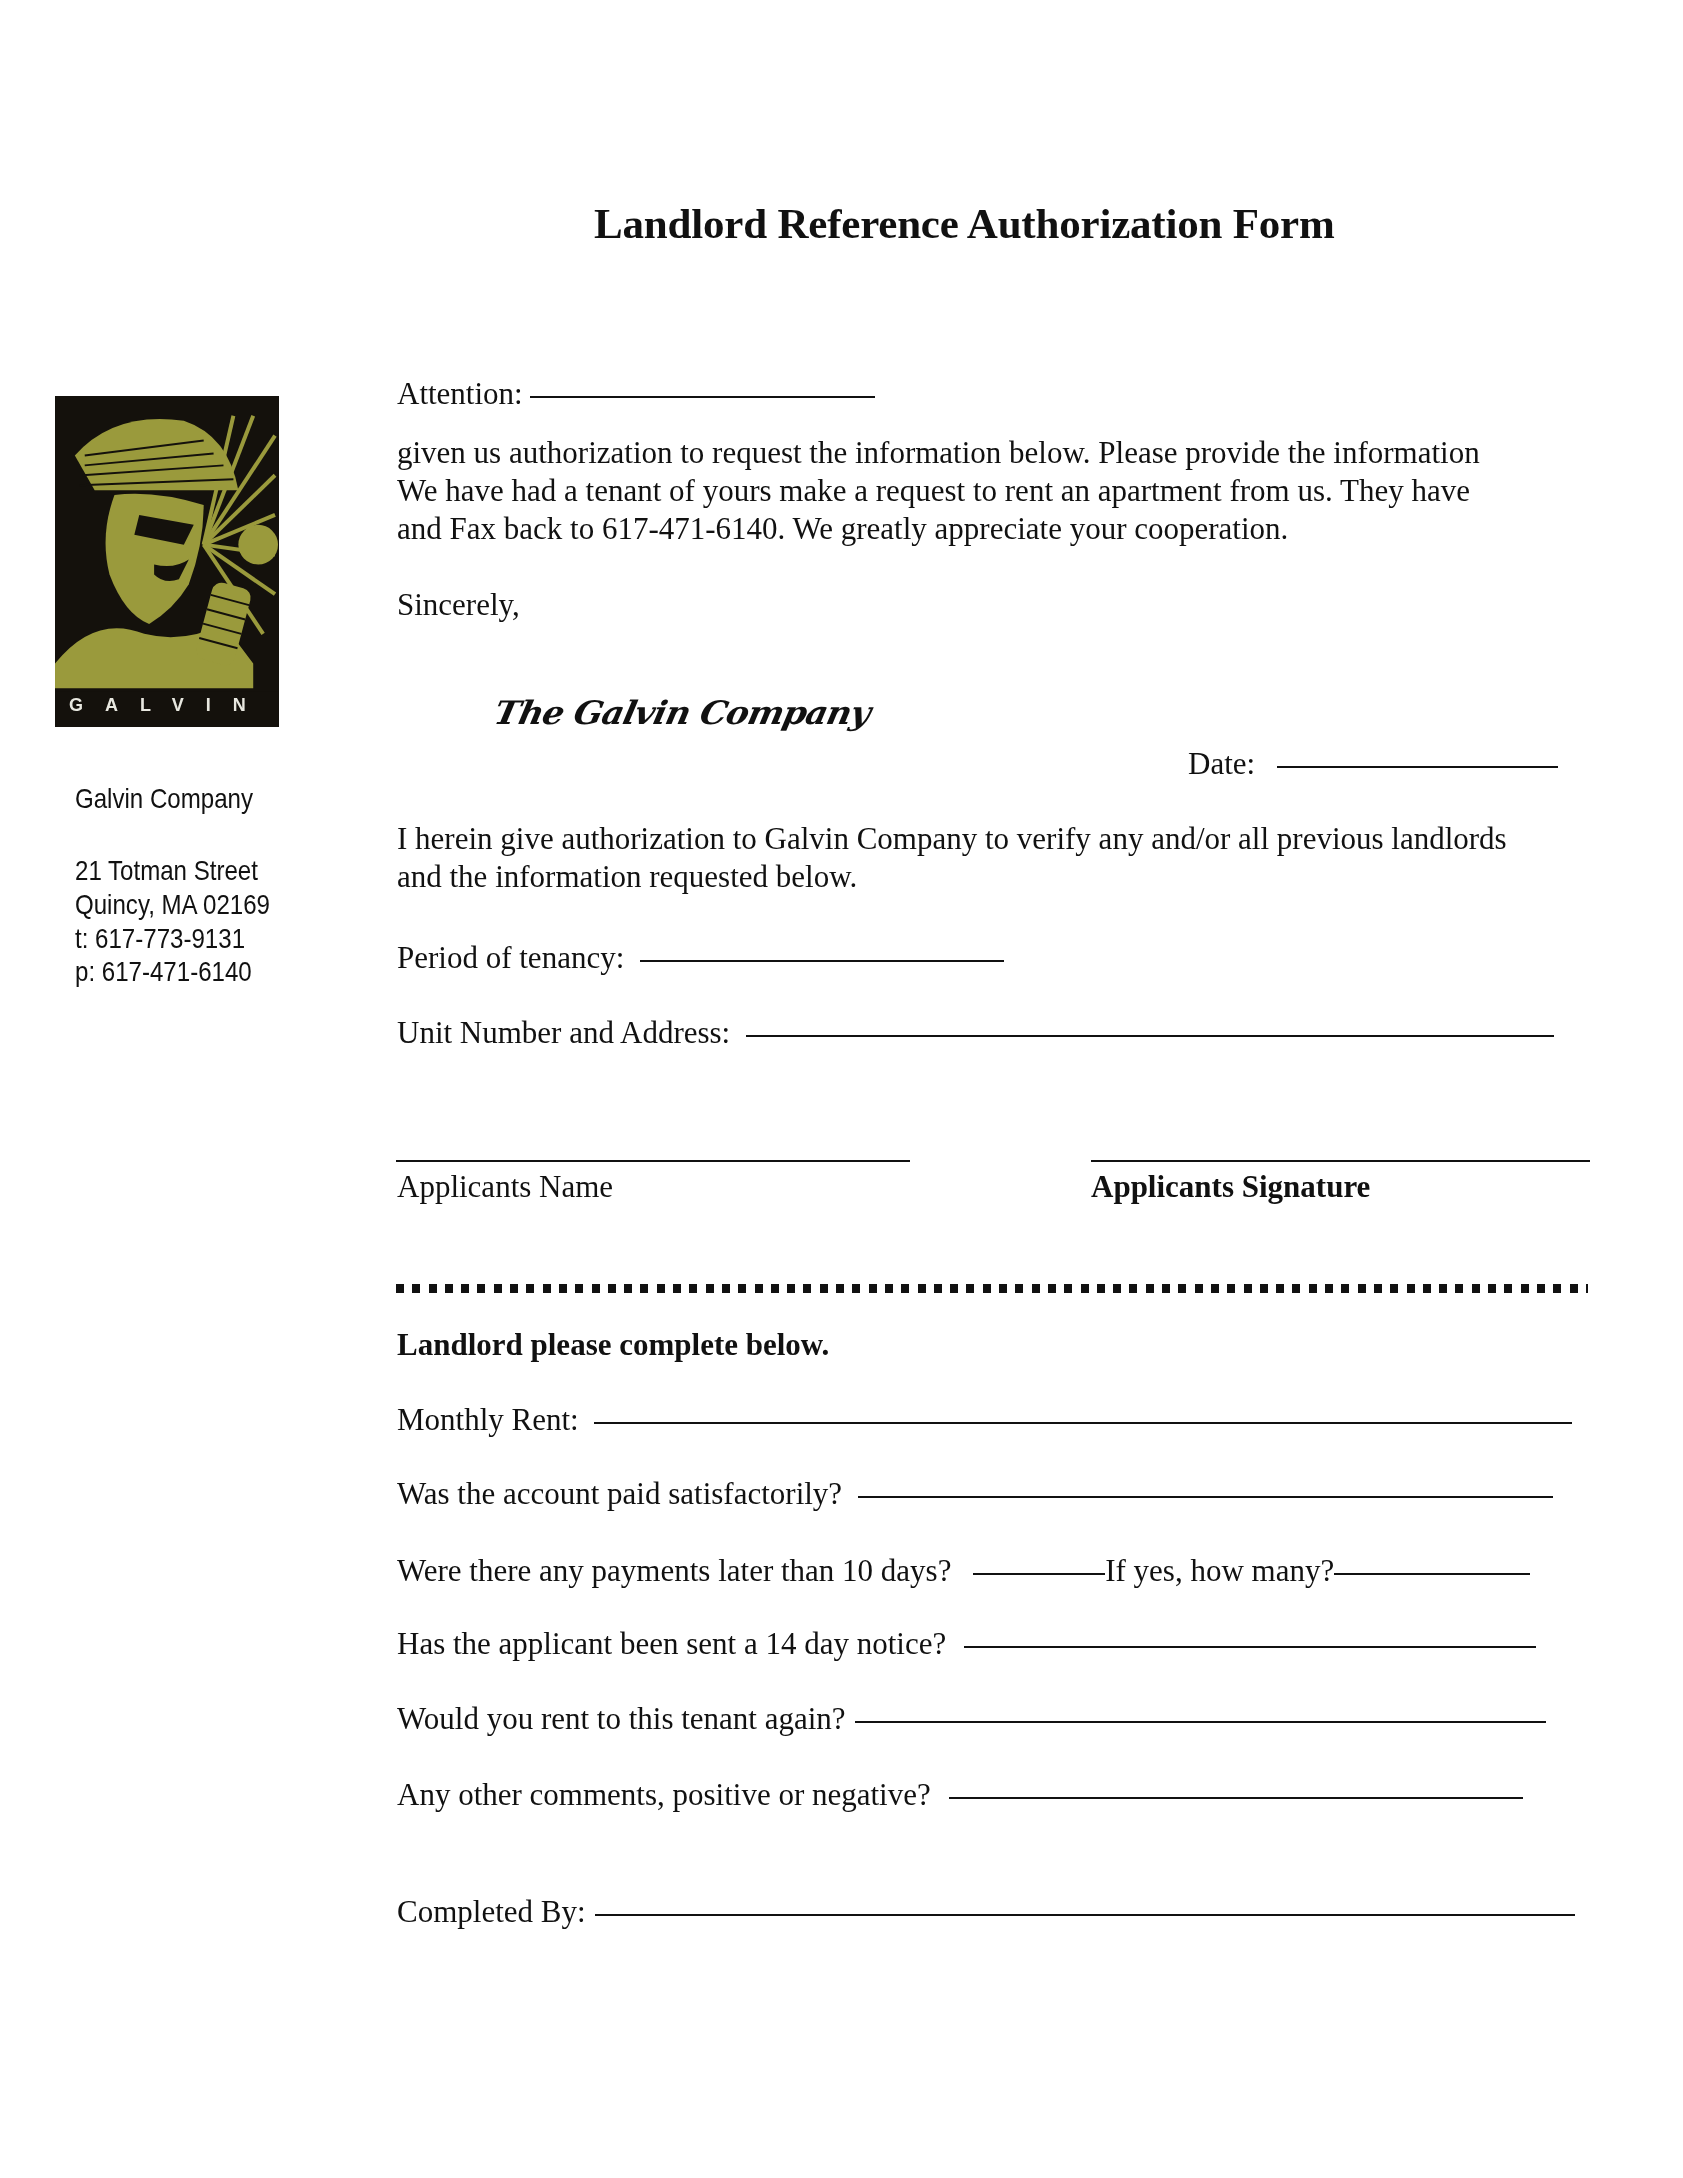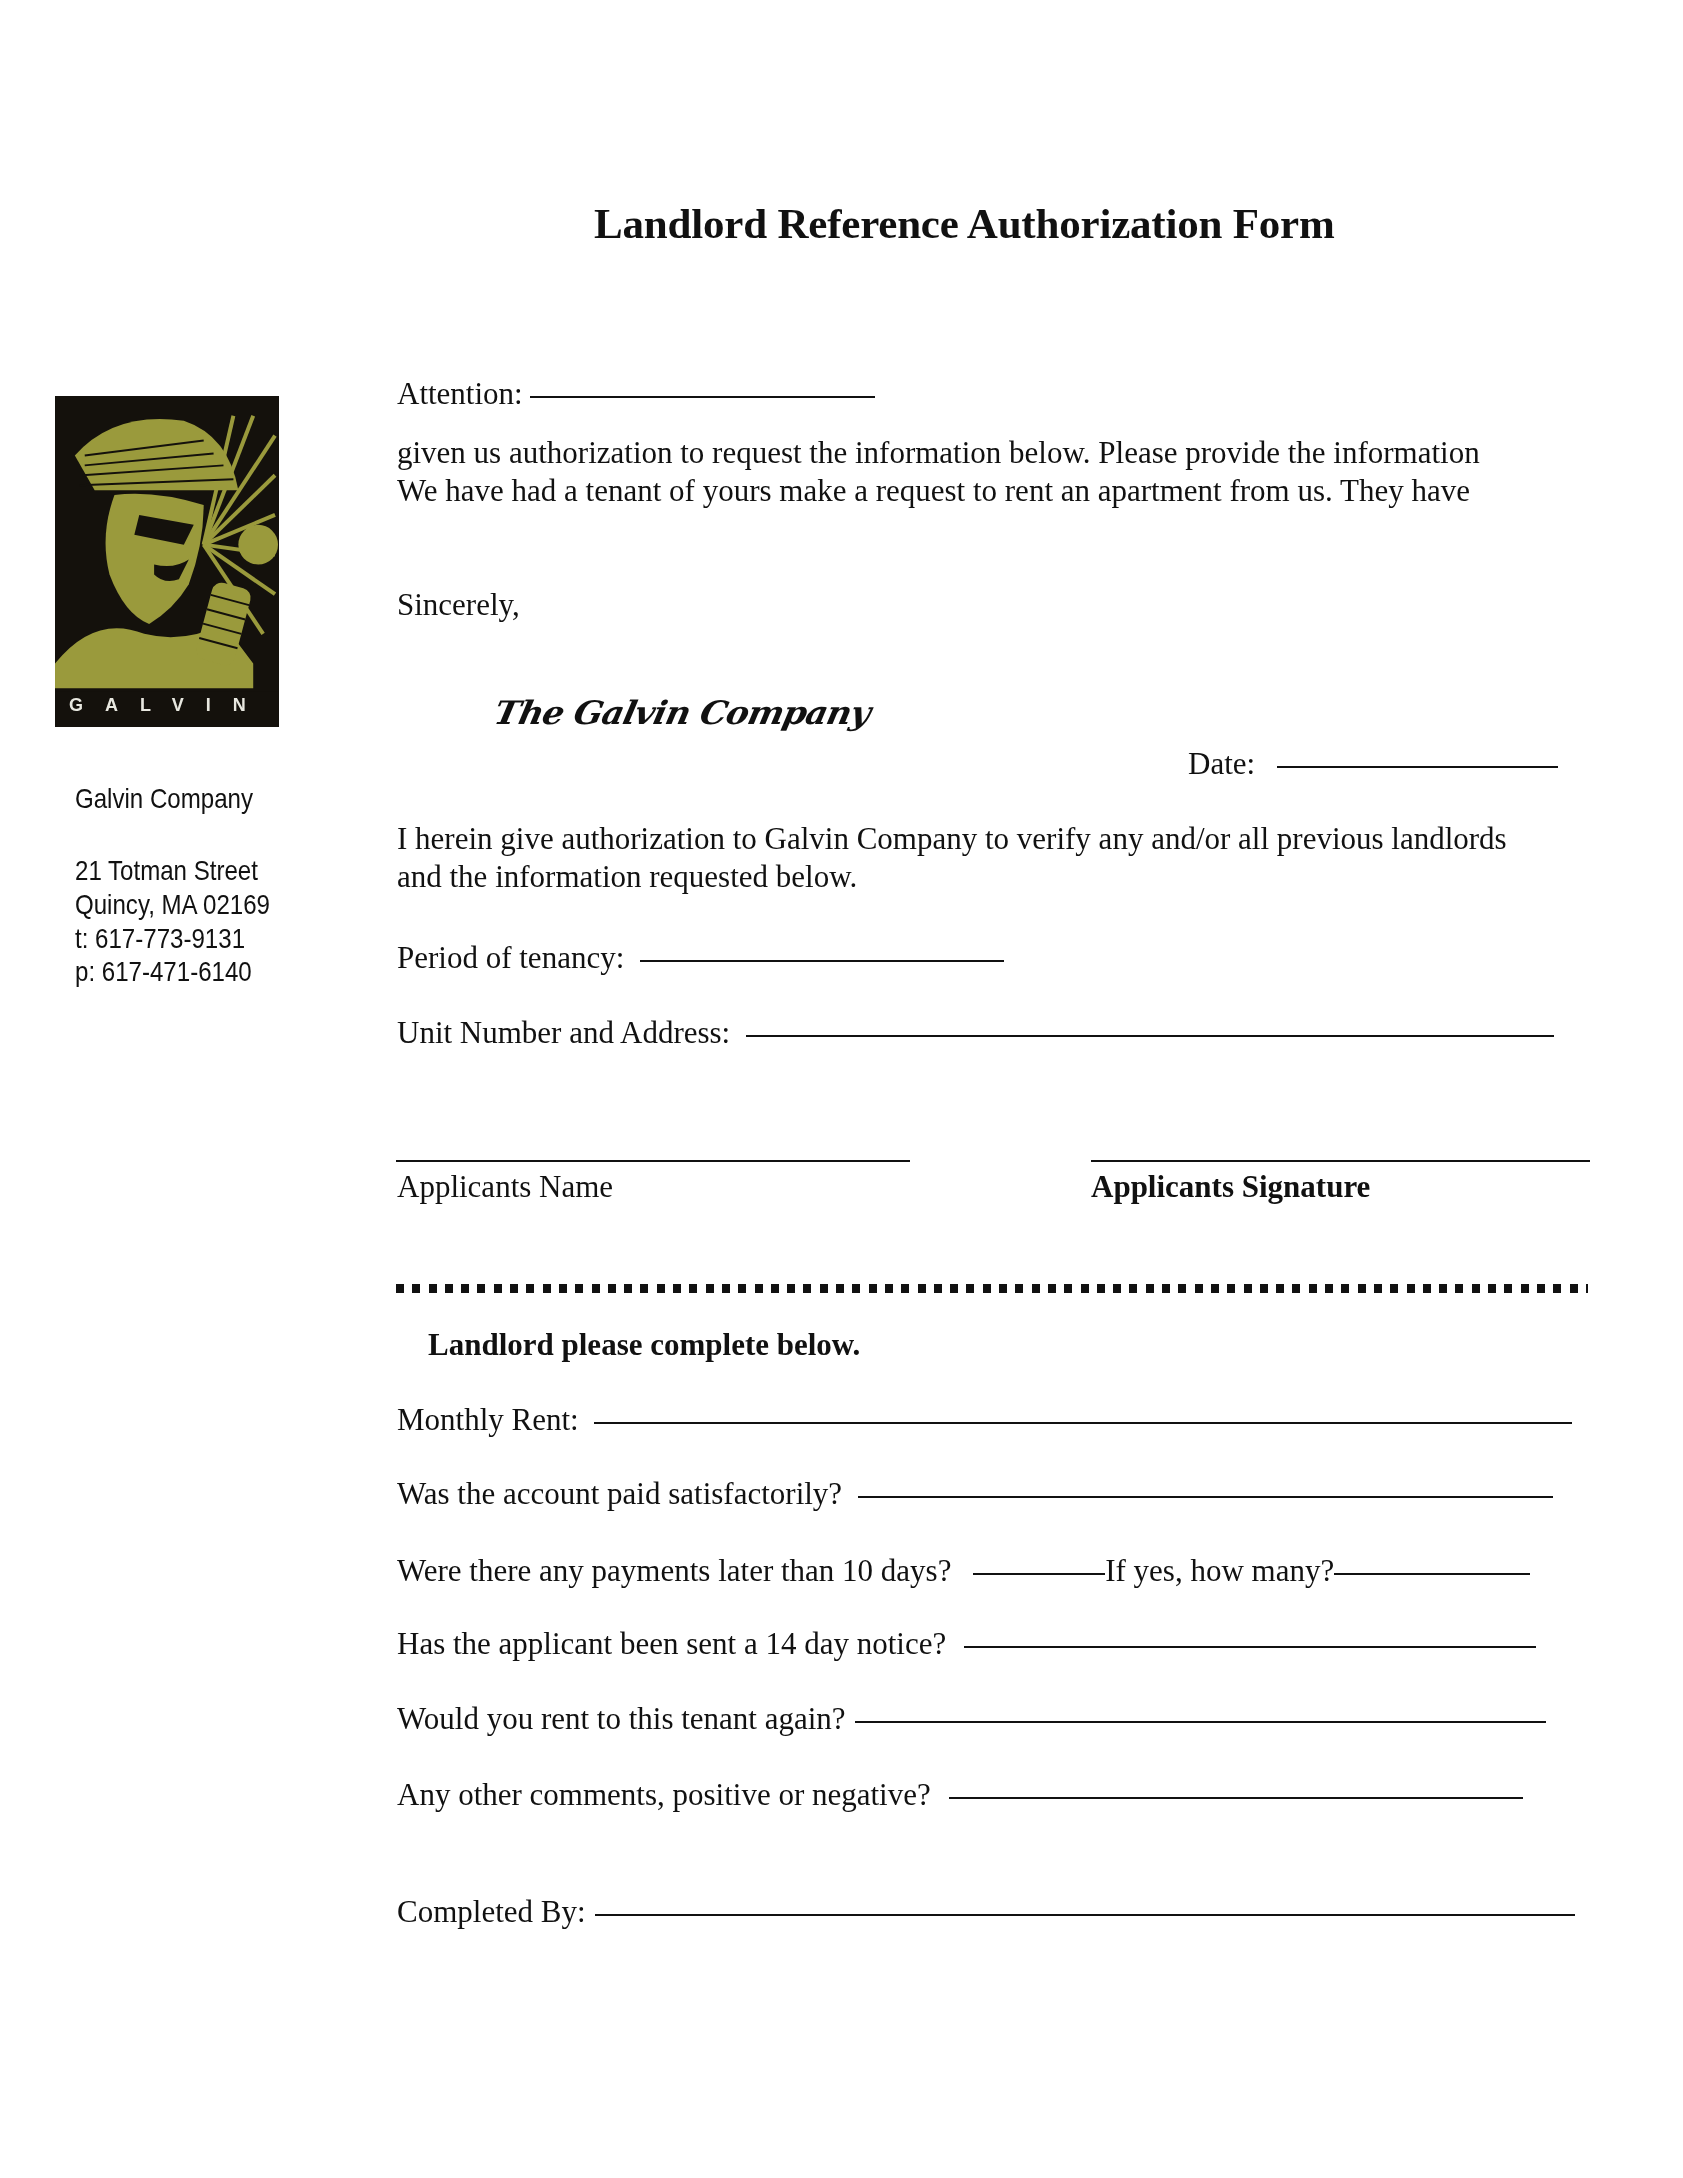--- a/index.html
+++ b/index.html
@@ -67,20 +67,21 @@
 <div class="abs sans sidebar-text" style="left:75px; top:955px;">p: 617-471-6140</div>
 
 <div class="row serif" style="top:374px;">
   <span>Attention:</span>
   <span class="field" style="width:345px; height:30px;"><span class="fill"></span></span>
 </div>
 
 <div class="abs serif body-text" style="left:397px; top:434px;">
   <div>given us authorization to request the information below.  Please provide the information</div>
   <div>We have had a tenant of yours make a request to rent an apartment from us.  They have</div>
+  <div>and Fax back to 617-471-6140.  We greatly appreciate your cooperation.</div>
 </div>
 
 <div class="abs serif body-text" style="left:397px; top:586px;">Sincerely,</div>
 
 <div class="abs sig" style="left:495px; top:693px;">The Galvin Company</div>
 
 <div class="abs serif body-text" style="left:1188px; top:744px;">
   <span>Date:</span>
   <span class="field" style="width:281px; height:30px; margin-left:14px;"><span class="fill"></span></span>
 </div>
@@ -100,21 +101,21 @@
   <span class="field" style="width:808px; height:30px; margin-left:8px;"><span class="fill"></span></span>
 </div>
 
 <div class="abs" style="left:396px; top:1160px; width:514px; border-bottom:2.5px solid #111;"></div>
 <div class="abs" style="left:1091px; top:1160px; width:499px; border-bottom:2.5px solid #111;"></div>
 <div class="abs serif body-text" style="left:397px; top:1168px;">Applicants Name</div>
 <div class="abs serif body-text" style="left:1091px; top:1168px;font-weight:bold;">Applicants Signature</div>
 
 <div class="dots"></div>
 
-<div class="abs serif body-text" style="left:397px; top:1326px; font-weight:bold;margin-left:31px;">Landlord please complete below.</div>
+<div class="abs serif body-text" style="left:397px; top:1326px; font-weight:bold;">Landlord please complete below.</div>
 
 <div class="row serif" style="top:1400px;">
   <span>Monthly Rent:</span>
   <span class="field" style="width:978px; height:30px; margin-left:8px;"><span class="fill"></span></span>
 </div>
 
 <div class="row serif" style="top:1474px;">
   <span>Was the account paid satisfactorily?</span>
   <span class="field" style="width:695px; height:30px; margin-left:8px;"><span class="fill"></span></span>
 </div>

